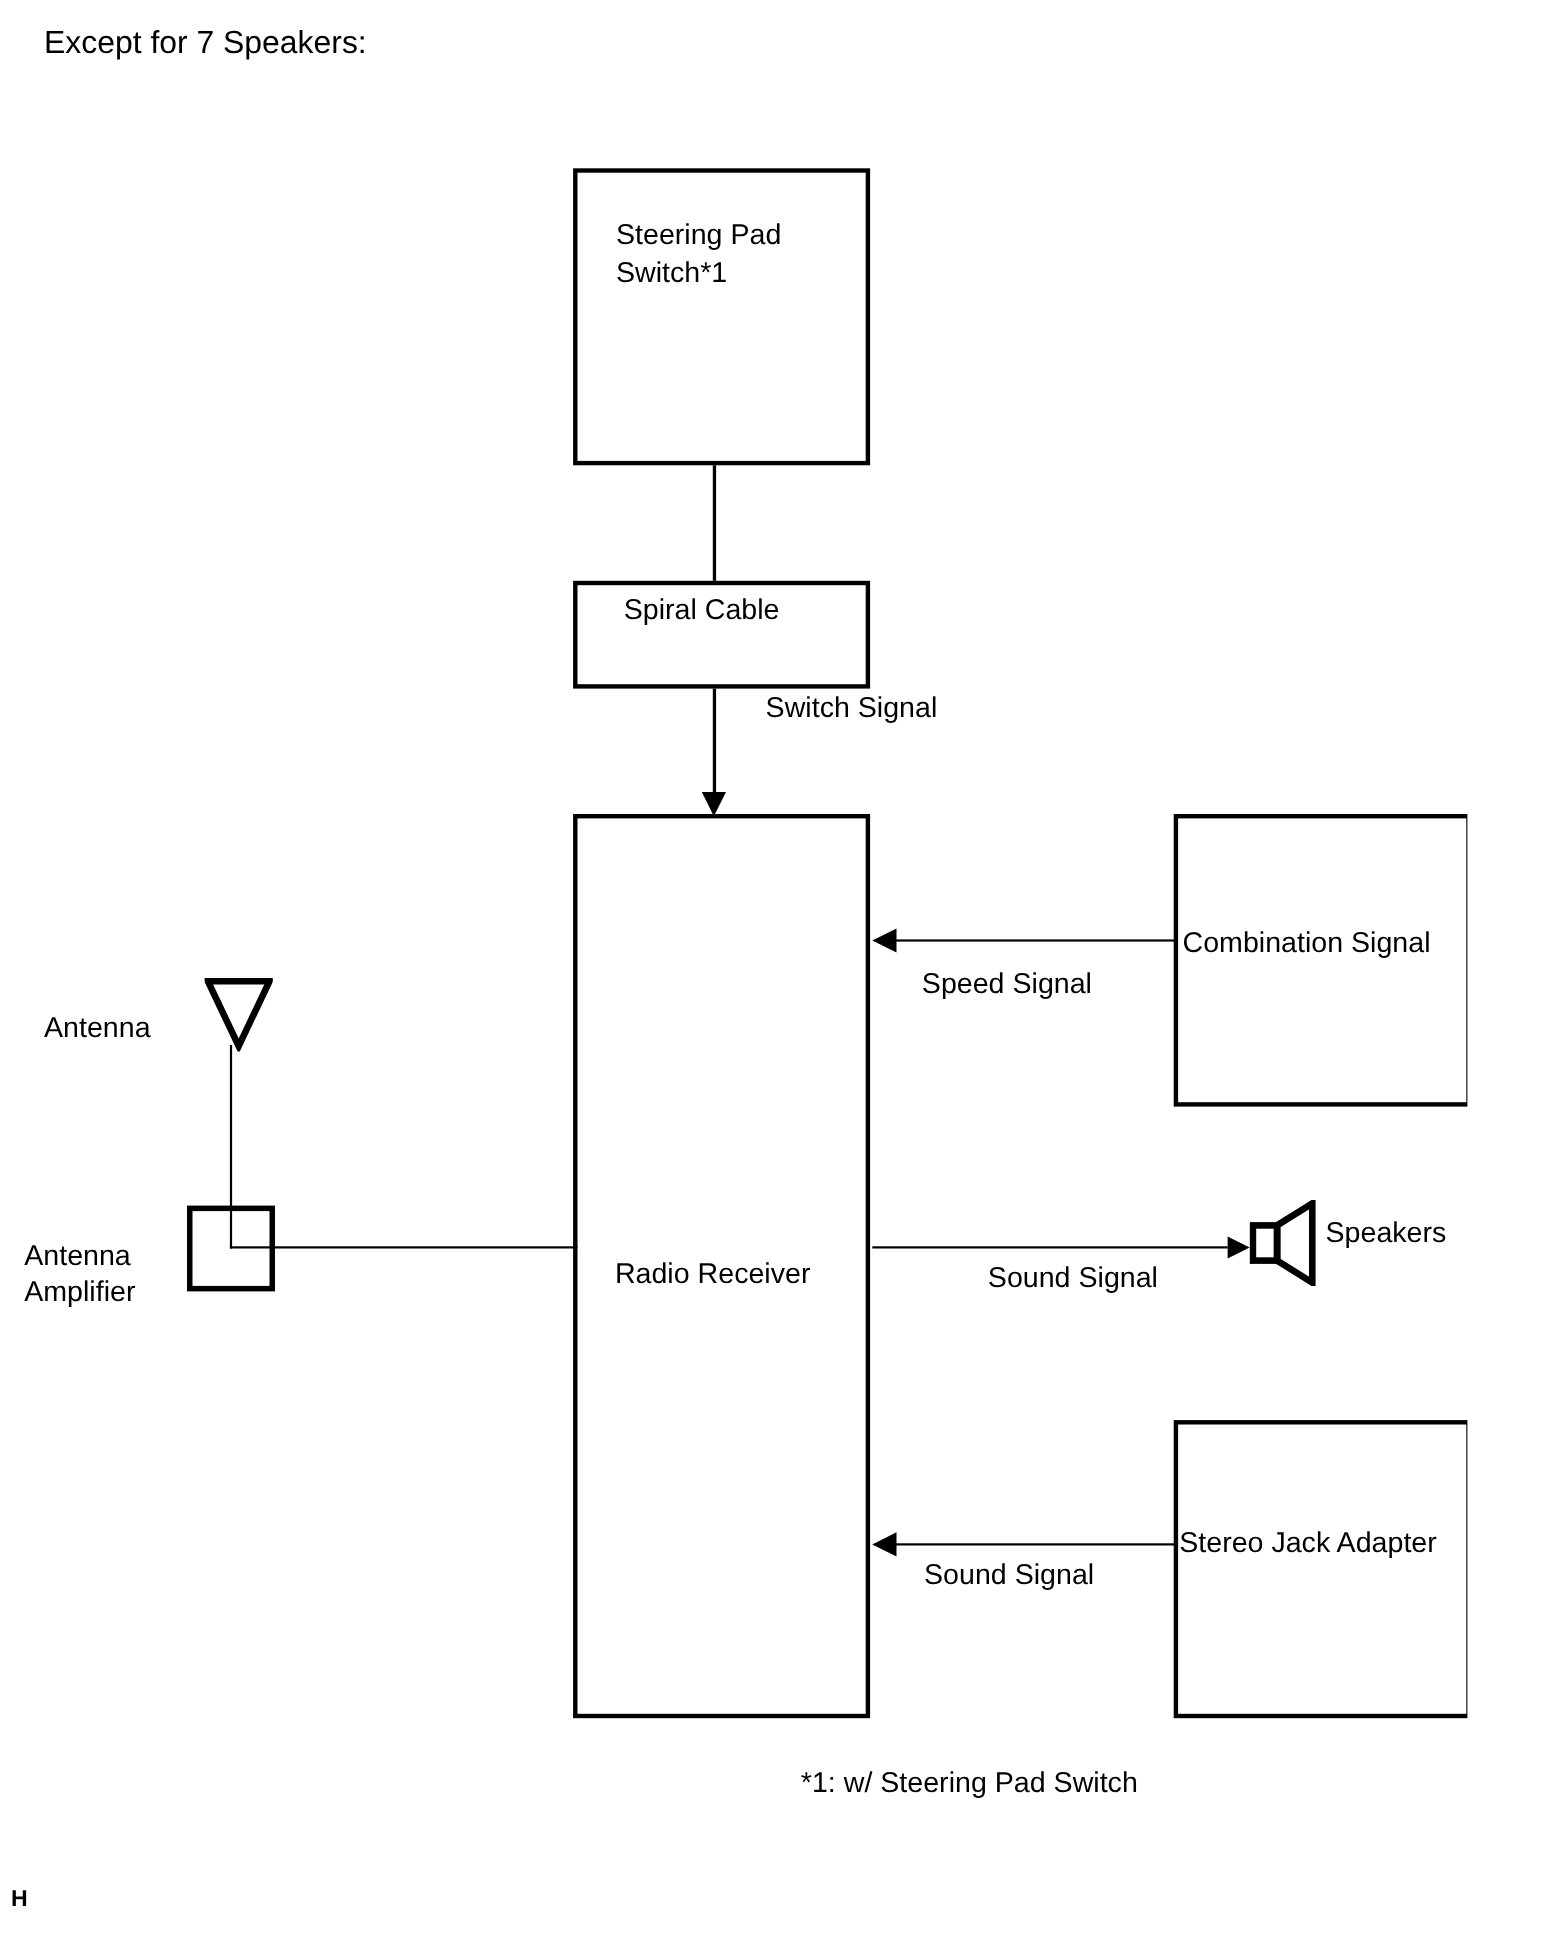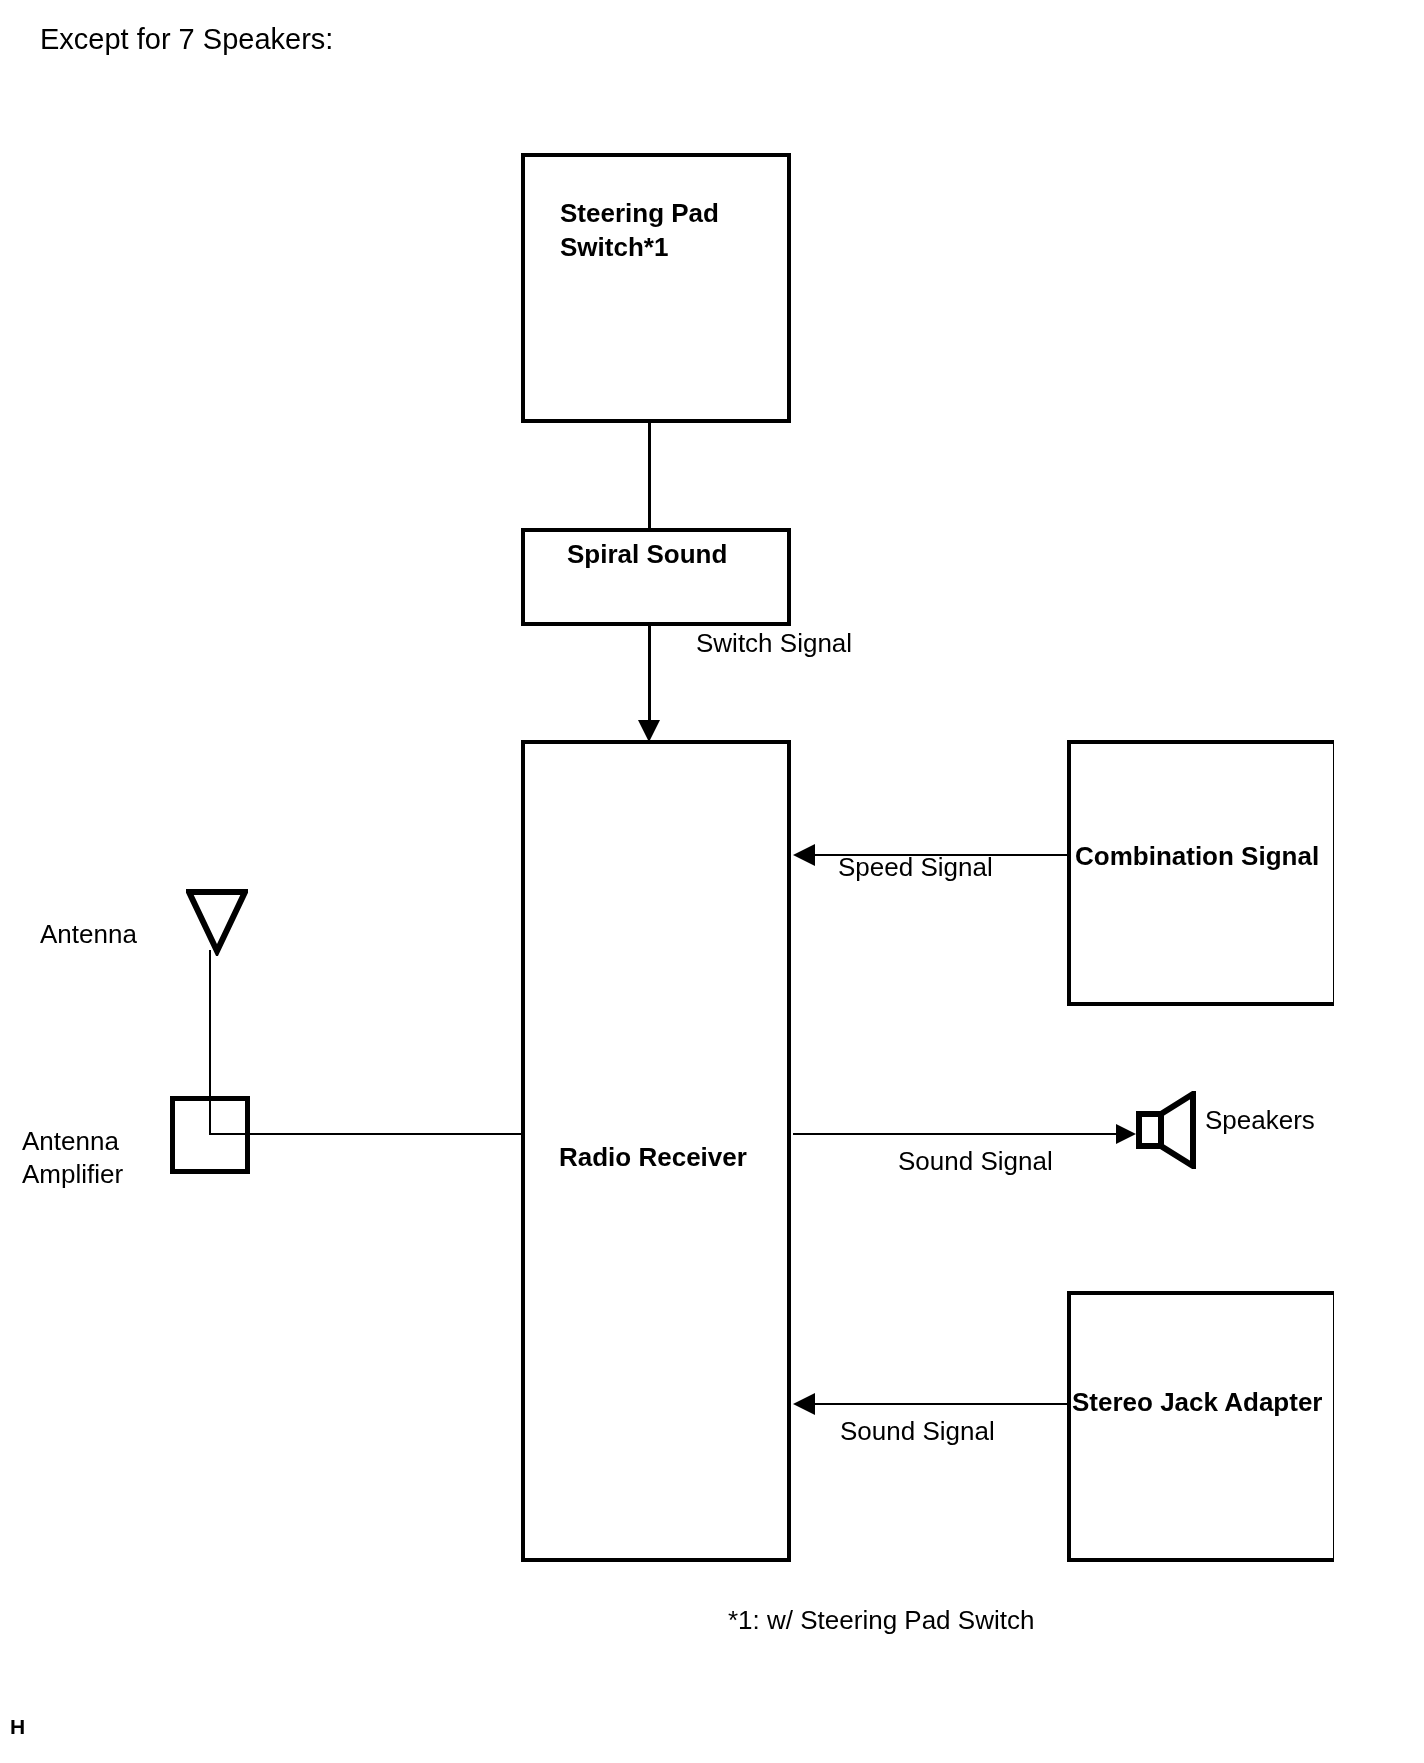--- a/index.html
+++ b/index.html
@@ -30,21 +30,20 @@
     position: absolute;
     border: 4px solid #000000;
     box-sizing: border-box;
     background: #ffffff;
   }
   .box-label {
     position: absolute;
     font-size: 26px;
     line-height: 34px;
     white-space: pre-line;
-    font-weight: bold;
   }
   
   #steering-pad-switch-box { left: 521px; top: 153px; width: 270px; height: 270px; }
   #steering-pad-switch-label { left: 560px; top: 196px; }
   
   #spiral-cable-box { left: 521px; top: 528px; width: 270px; height: 98px; }
   #spiral-cable-label { left: 567px; top: 537px; }
   
   #radio-receiver-box { left: 521px; top: 740px; width: 270px; height: 822px; }
   #radio-receiver-label { left: 559px; top: 1140px; }
@@ -158,35 +157,35 @@
 
   <div class="title">Except for 7 Speakers:</div>
 
   <div class="box" id="steering-pad-switch-box"></div>
   <div class="box-label" id="steering-pad-switch-label">Steering Pad
 Switch*1</div>
 
   <div class="vline" style="left:648px; top:423px; height:107px;"></div>
 
   <div class="box" id="spiral-cable-box"></div>
-  <div class="box-label" id="spiral-cable-label">Spiral Sound</div>
+  <div class="box-label" id="spiral-cable-label">Spiral Cable</div>
 
   <div class="vline" style="left:648px; top:626px; height:98px;"></div>
   <div class="arrow-down" style="left:638px; top:720px;"></div>
   <div class="edge-label" style="left:696px; top:628px;">Switch Signal</div>
 
   <div class="box" id="radio-receiver-box"></div>
   <div class="box-label" id="radio-receiver-label">Radio Receiver</div>
 
   <div class="box" id="combination-meter-box"></div>
   <div class="box-label" id="combination-meter-label">Combination Signal</div>
 
   <div class="thinline" style="left:795px; top:854px; width:274px;"></div>
   <div class="arrow-left" style="left:793px; top:844px;"></div>
-  <div class="edge-label" style="left:838px; top:852px;">Speed Signal</div>
+  <div class="edge-label" style="left:838px; top:879px;">Speed Signal</div>
 
   <div class="box" id="stereo-jack-adapter-box"></div>
   <div class="box-label" id="stereo-jack-adapter-label">Stereo Jack Adapter</div>
 
   <div class="thinline" style="left:795px; top:1403px; width:274px;"></div>
   <div class="arrow-left" style="left:793px; top:1393px;"></div>
   <div class="edge-label" style="left:840px; top:1416px;">Sound Signal</div>
 
   <div class="side-label" style="left:40px; top:890px;">Antenna</div>
   <svg id="antenna-symbol" viewBox="0 0 62 68">

